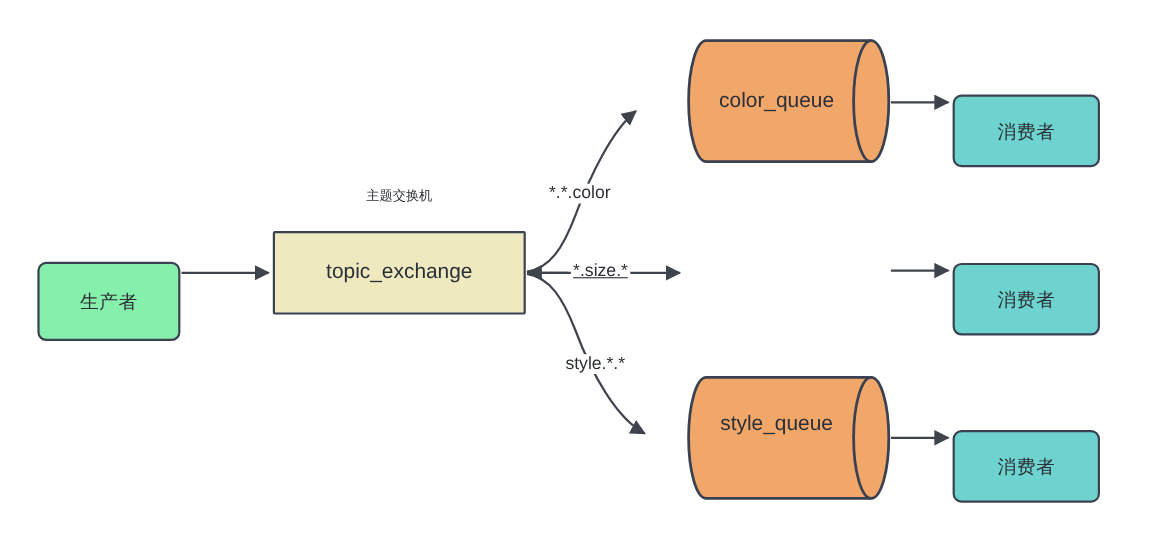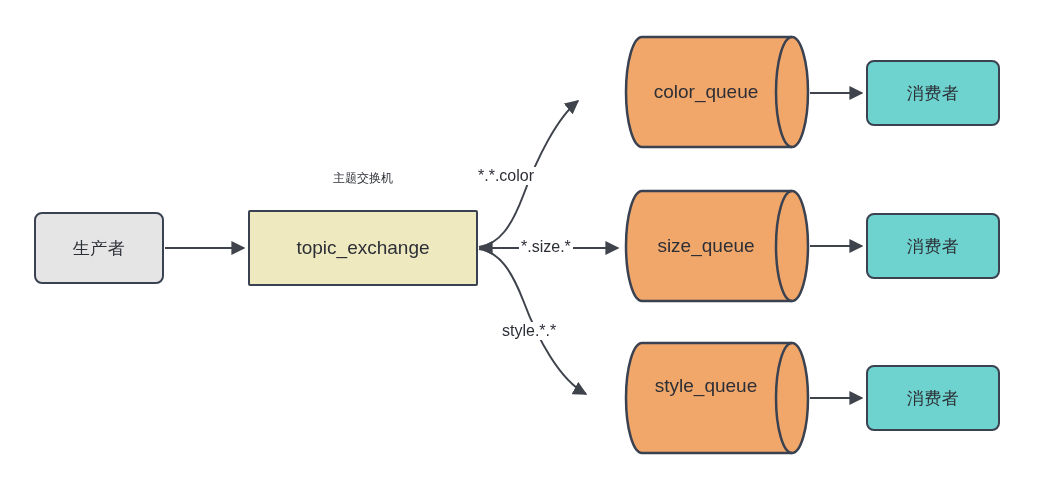--- a/index.html
+++ b/index.html
@@ -34,23 +34,24 @@
     justify-content: center;
     color: #2c2f36;
     white-space: nowrap;
   }
   
   .rect-node {
     border: 2px solid #3a4150;
     border-radius: 8px;
     font-size: 17px;
     letter-spacing: 0.5px;
+    margin-top: 26px;
   }
   .producer {
-    background: #e5e5e5;
+    background: #86efac;
   }
   .consumer {
     background: #6ed3cf;
   }
   
   .exchange-node {
     border: 2px solid #3a4150;
     border-radius: 2px;
     background: #efe9c0;
     font-size: 19px;
@@ -130,41 +131,34 @@
   <div class="node rect-node producer" style="left:34px; top:212px; width:130px; height:72px;">
     <span>生产者</span>
   </div>
 
   <div class="exchange-caption" style="left:248px; top:170px; width:230px;">主题交换机</div>
 
   <div class="node exchange-node" style="left:248px; top:210px; width:230px; height:76px;">
     <span>topic_exchange</span>
   </div>
 
-  <div class="edge-label" style="left:476px; top:167px;">*.*.color</div>
+  <div class="edge-label" style="left:497px; top:167px;">*.*.color</div>
 
-  <div class="edge-label" style="left:519px; top:238px;">*.size.*</div>
+  <div class="edge-label" style="left:519px; top:238px;text-decoration:underline;">*.size.*</div>
 
-  <div class="edge-label" style="left:500px; top:322px;">style.*.*</div>
+  <div class="edge-label" style="left:512px; top:322px;">style.*.*</div>
 
   <div class="cyl" style="left:626px; top:37px; width:182px; height:110px;">
     <svg width="182" height="110" viewBox="0 0 182 110">
       <path d="M 16 0 L 166 0 A 16 55 0 0 1 166 110 L 16 110 A 16 55 0 0 1 16 0 Z" fill="#f2a76a" stroke="#3a4150" stroke-width="2.5"></path>
       <path d="M 166 0 A 16 55 0 0 0 166 110" fill="none" stroke="#3a4150" stroke-width="2.5"></path>
     </svg>
     <div class="cyl-label" style="width:160px; height:110px;">color_queue</div>
   </div>
 
-  <div class="cyl" style="left:626px; top:191px; width:182px; height:110px;">
-    <svg width="182" height="110" viewBox="0 0 182 110">
-      <path d="M 16 0 L 166 0 A 16 55 0 0 1 166 110 L 16 110 A 16 55 0 0 1 16 0 Z" fill="#f2a76a" stroke="#3a4150" stroke-width="2.5"></path>
-      <path d="M 166 0 A 16 55 0 0 0 166 110" fill="none" stroke="#3a4150" stroke-width="2.5"></path>
-    </svg>
-    <div class="cyl-label" style="width:160px; height:110px;">size_queue</div>
-  </div>
 
   <div class="cyl" style="left:626px; top:343px; width:182px; height:110px;">
     <svg width="182" height="110" viewBox="0 0 182 110">
       <path d="M 16 0 L 166 0 A 16 55 0 0 1 166 110 L 16 110 A 16 55 0 0 1 16 0 Z" fill="#f2a76a" stroke="#3a4150" stroke-width="2.5"></path>
       <path d="M 166 0 A 16 55 0 0 0 166 110" fill="none" stroke="#3a4150" stroke-width="2.5"></path>
     </svg>
     <div class="cyl-label" style="width:160px; height:86px;">style_queue</div>
   </div>
 
   <div class="node rect-node consumer" style="left:866px; top:60px; width:134px; height:66px;">

